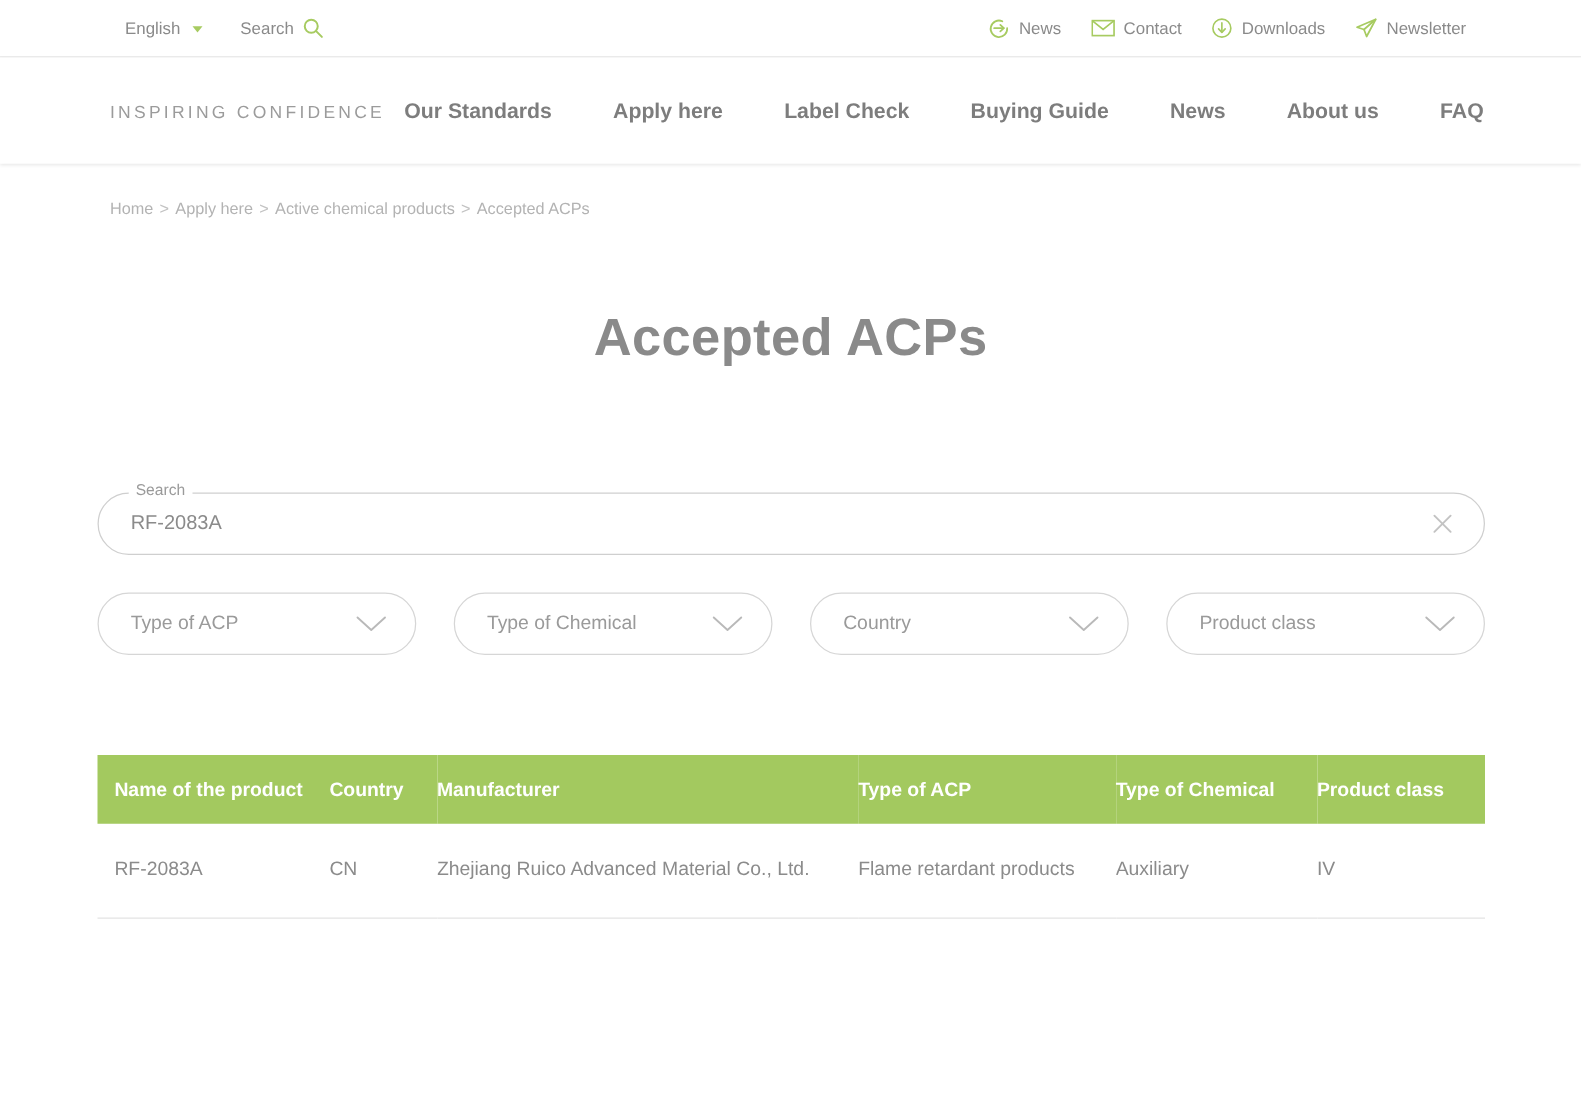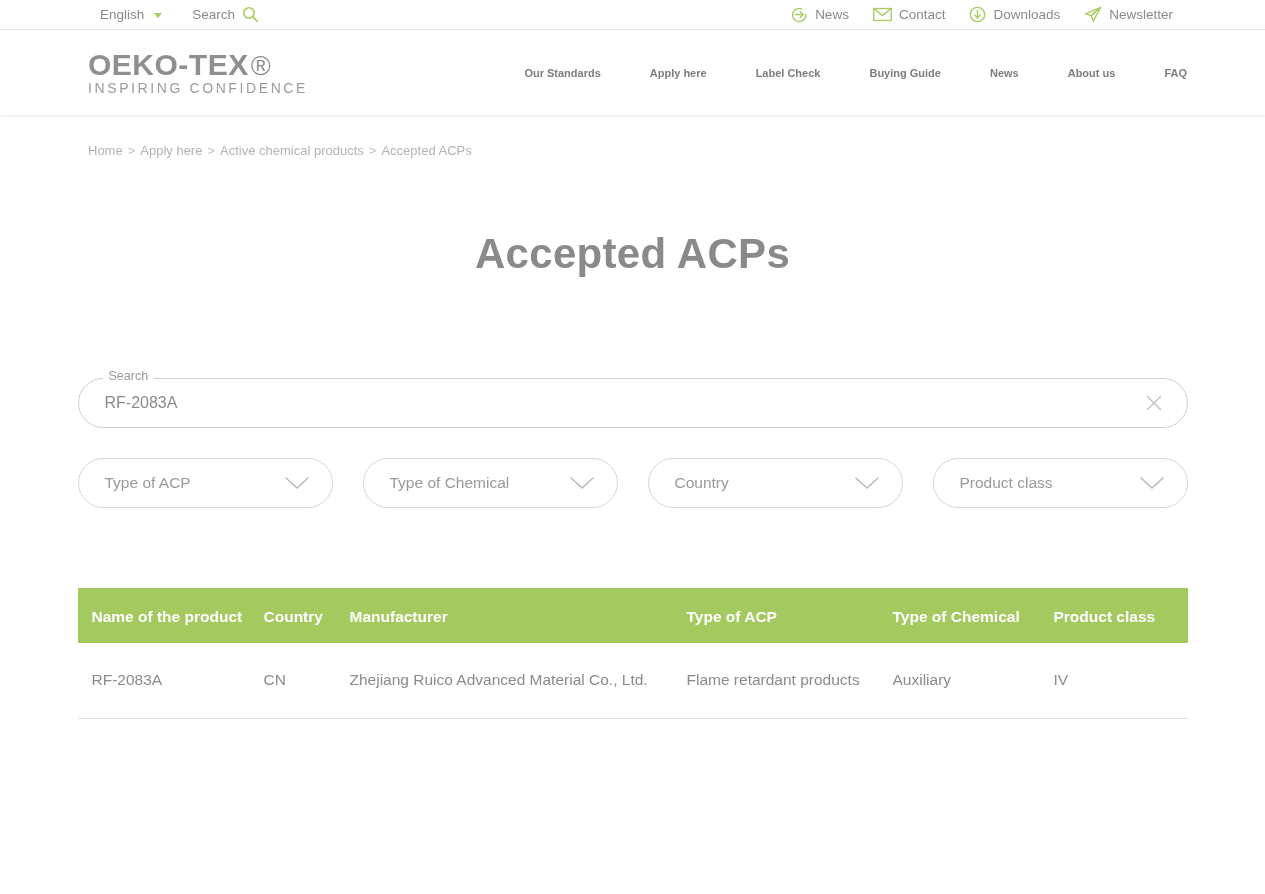--- a/index.html
+++ b/index.html
@@ -9,21 +9,21 @@
     width: 1265px; height: 894px;
     overflow: hidden;
     background: #ffffff;
     font-family: "Liberation Sans", sans-serif;
     -webkit-font-smoothing: antialiased;
   }
 
   
   .utility-bar {
     position: relative;
-    height: 30px;
+    height: 46px;
     border-bottom: 1px solid #e6e6e6;
     display: flex;
     align-items: center;
     background: #fff;
   }
   .util-left {
     display: flex;
     align-items: center;
     margin-left: 100px;
     gap: 30px;
@@ -91,21 +91,21 @@
     white-space: nowrap;
   }
   .main-nav {
     display: flex;
     align-items: center;
     margin-left: auto;
     margin-right: 78px;
     gap: 49px;
   }
   .nav-item {
-    font-size: 11px;
+    font-size: 17px;
     color: #7d7d7d;
     font-weight: bold;
     cursor: pointer;
     white-space: nowrap;
   }
 
   
   .content { background: #fff; position: relative; }
 
   .breadcrumb {
@@ -304,23 +304,20 @@
         </svg>
       </span>
       <span>Newsletter</span>
     </div>
 
   </div>
 </div>
 
 <div class="main-header">
   <div class="logo">
-    <div class="logo-main">
-      <span>OEKO-TEX</span><span class="reg">®</span>
-    </div>
     <div class="logo-sub">INSPIRING CONFIDENCE</div>
   </div>
 
   <nav class="main-nav">
     <div class="nav-item">Our Standards</div>
     <div class="nav-item">Apply here</div>
     <div class="nav-item">Label Check</div>
     <div class="nav-item">Buying Guide</div>
     <div class="nav-item">News</div>
     <div class="nav-item">About us</div>

